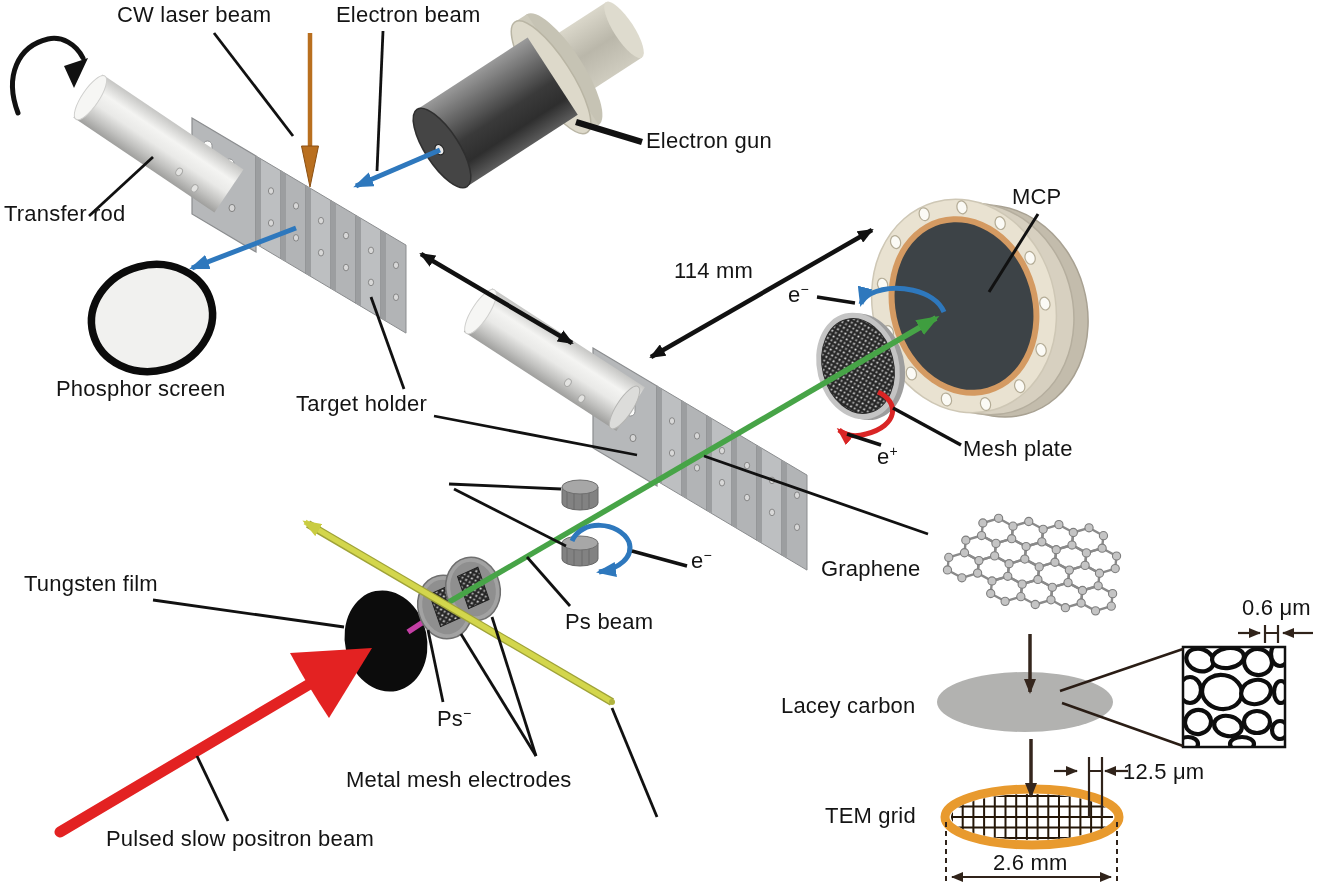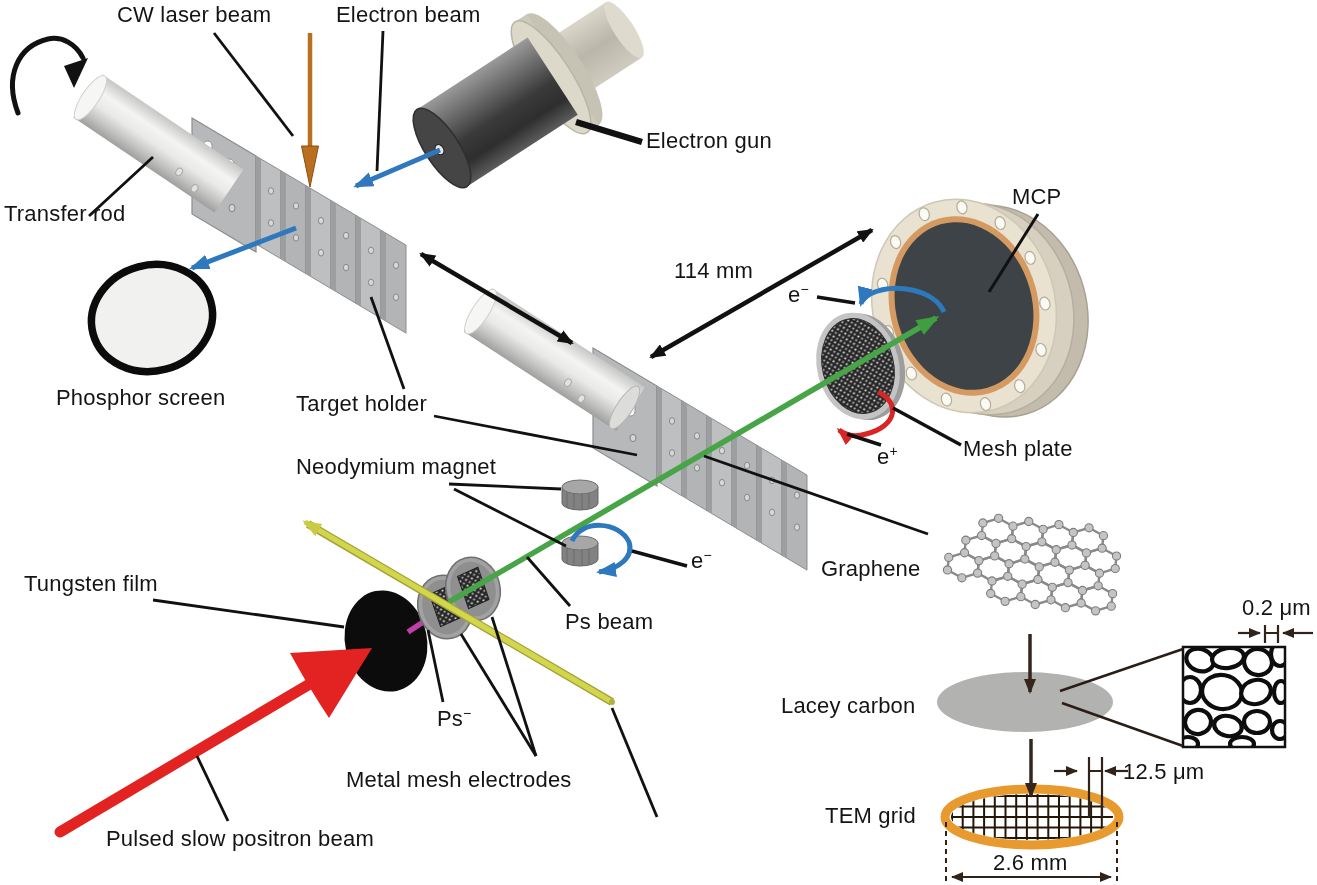--- a/index.html
+++ b/index.html
@@ -438,33 +438,32 @@
     <line x1="536" y1="756" x2="492" y2="617" stroke-width="2.8"></line>
     <line x1="228" y1="821" x2="197" y2="756" stroke-width="2.8"></line>
     <line x1="657" y1="817" x2="612" y2="708" stroke-width="2.8"></line>
   </g>
 </svg>
 
 <div class="lbl" style="left:117px;top:2px">CW laser beam</div>
 <div class="lbl" style="left:336px;top:2px">Electron beam</div>
 <div class="lbl" style="left:646px;top:128px">Electron gun</div>
 <div class="lbl" style="left:4px;top:201px">Transfer rod</div>
-<div class="lbl" style="left:56px;top:385px">Phosphor screen</div>
+<div class="lbl" style="left:56px;top:376px">Phosphor screen</div>
 <div class="lbl" style="left:296px;top:391px">Target holder</div>
-<div class="lbl" style="left:296px;top:454px">Neodymium magnet</div>
 <div class="lbl" style="left:1012px;top:184px">MCP</div>
 <div class="lbl" style="left:674px;top:258px">114 mm</div>
 <div class="lbl" style="left:788px;top:282px"><span>e</span><sup>−</sup></div>
 <div class="lbl" style="left:877px;top:444px"><span>e</span><sup>+</sup></div>
 <div class="lbl" style="left:963px;top:436px">Mesh plate</div>
 <div class="lbl" style="left:691px;top:548px"><span>e</span><sup>−</sup></div>
 <div class="lbl" style="left:565px;top:609px">Ps beam</div>
 <div class="lbl" style="left:821px;top:556px">Graphene</div>
 <div class="lbl" style="left:24px;top:571px">Tungsten film</div>
 <div class="lbl" style="left:437px;top:706px"><span>Ps</span><sup>−</sup></div>
 <div class="lbl" style="left:346px;top:767px">Metal mesh electrodes</div>
 <div class="lbl" style="left:106px;top:826px">Pulsed slow positron beam</div>
 <div class="lbl" style="left:781px;top:693px">Lacey carbon</div>
 <div class="lbl" style="left:825px;top:803px">TEM grid</div>
-<div class="lbl" style="left:1242px;top:595px">0.2 μm</div>
+<div class="lbl" style="left:1242px;top:595px">0.6 μm</div>
 <div class="lbl" style="left:1123px;top:759px">12.5 μm</div>
 <div class="lbl" style="left:993px;top:850px">2.6 mm</div>
 </div>
 
 </body></html>

